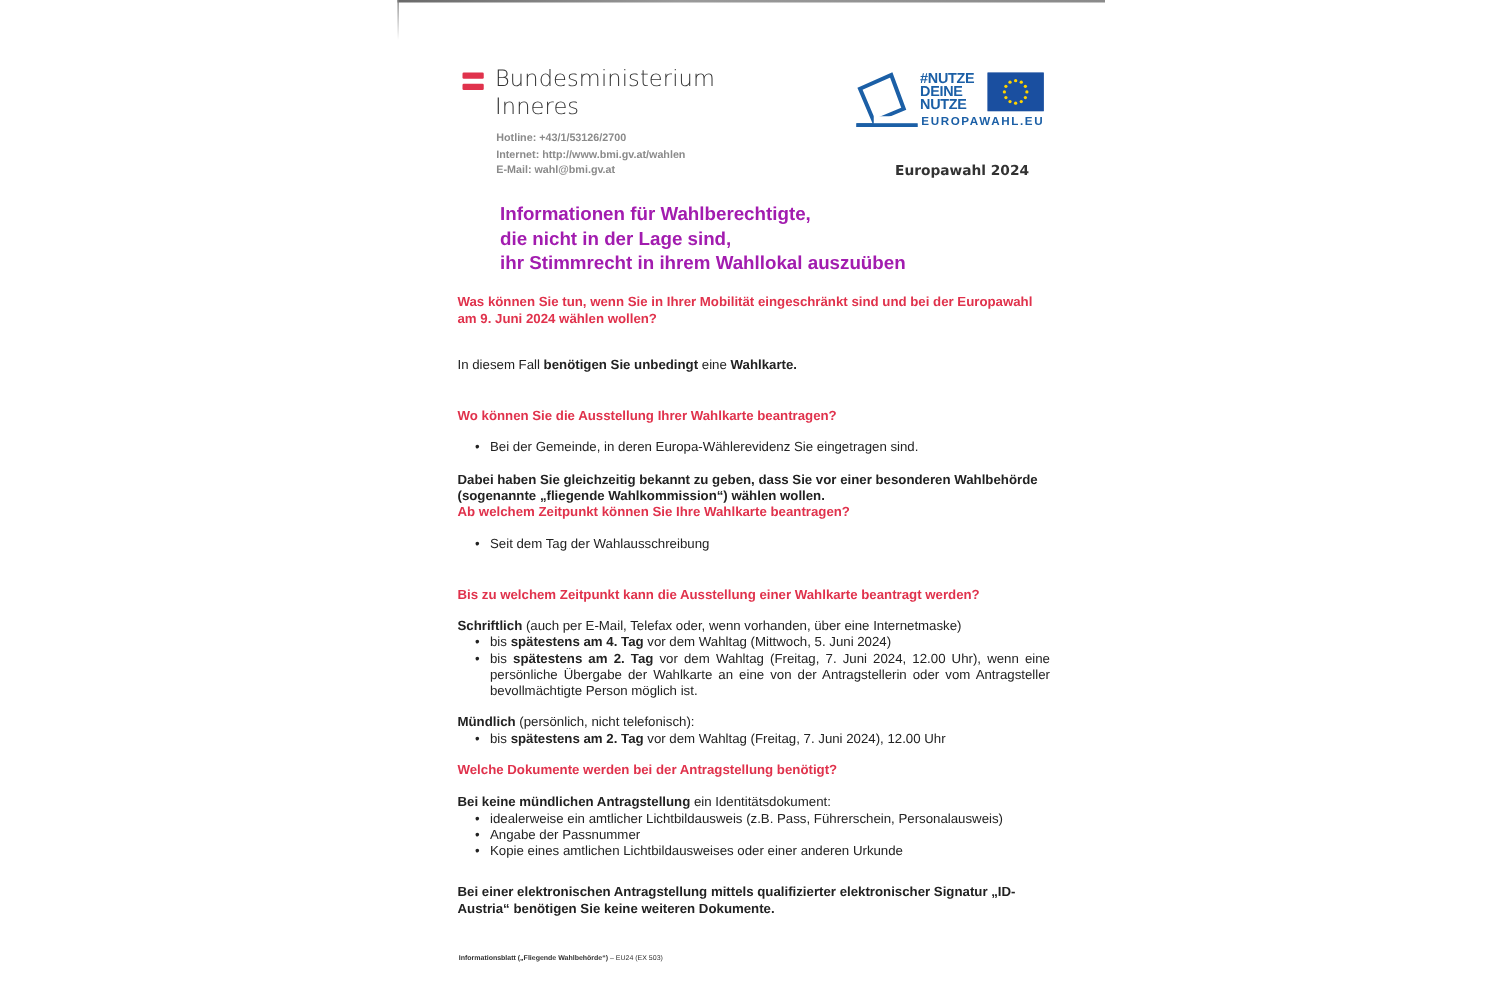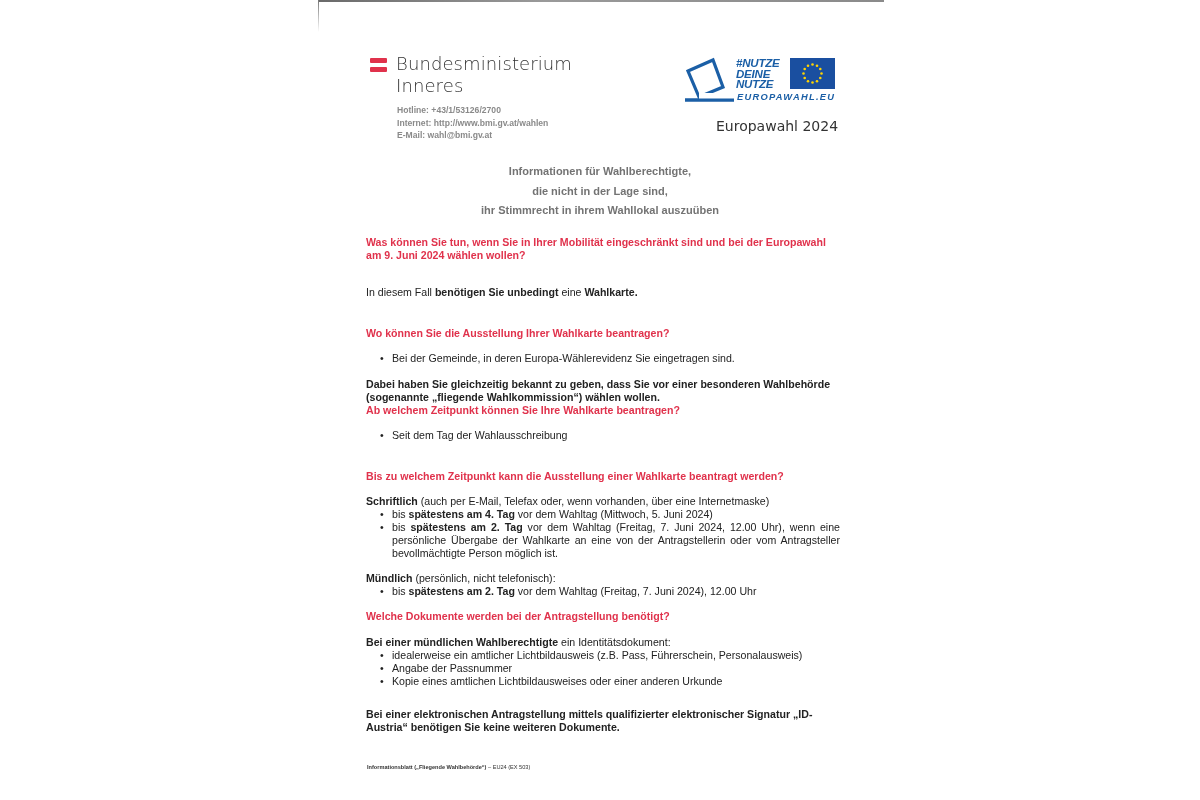--- a/index.html
+++ b/index.html
@@ -19,31 +19,31 @@
   
   .flag { position:absolute; left:370px; top:58px; width:17px; }
   .flag .bar { height:5px; background:#e0324c; margin-bottom:4px; border-radius:1px; }
   .ministry-name {
     position:absolute; left:396px; top:53px; font-size:18px; color:#333; line-height:22px;
     font-family:"DejaVu Sans", sans-serif; font-weight:300; letter-spacing:0.1px;
   }
   .contact { position:absolute; left:397px; top:104px; font-size:8.6px; line-height:12.5px; color:#8a8a8a; font-weight:bold; }
 
   
-  .eu-logo { position:absolute; left:685px; top:57px; width:150px; height:45px;font-style:italic; }
+  .eu-logo { position:absolute; left:685px; top:57px; width:150px; height:45px; }
   .ballot-box { position:absolute; left:0; top:0; width:50px; height:45px; }
   .slogan { position:absolute; left:51px; top:1px; font-size:11.5px; line-height:10.5px; font-weight:bold; color:#1b5fa6; letter-spacing:-0.2px; }
   .slogan-url { position:absolute; left:52px; top:35px; font-size:9.3px; font-weight:bold; color:#1b5fa6; letter-spacing:1.3px; }
   .eu-flag { position:absolute; left:105px; top:1px; width:45px; height:31px; background:#1a4fa0; }
-  .election-label { position:absolute; left:716px; top:118px; font-size:14px; font-weight:normal; color:#333; font-family:"DejaVu Sans", sans-serif; }
+  .election-label { position:absolute; left:716px; top:130px; font-size:11px; font-weight:bold; color:#333; font-family:"DejaVu Sans", sans-serif; }
 
   
   .doc-title {
-    position:absolute; left:400px; width:400px; top:162px; text-align:center;
-    color:#737373; font-weight:bold; font-size:11px; line-height:19.5px;
+    position:absolute; left:400px; width:400px; top:162px; text-align:left;
+    color:#a21caf; font-weight:bold; font-size:15px; line-height:19.5px;
   }
   .doc-title div { white-space:nowrap; }
 
   
   .body { position:absolute; left:366px; top:236px; width:474px; font-size:10.6px; line-height:13px; color:#222; }
   .q { color:#e0324c; font-weight:bold; margin:0; }
   .p { margin:0; }
   .b { font-weight:bold; }
   ul { margin:0; padding:0; list-style:none; }
   li { position:relative; padding-left:26px; }
@@ -137,21 +137,21 @@
   <ul>
     <li><span class="bullet">•</span><span>bis </span><span class="b">spätestens am 4. Tag</span><span> vor dem Wahltag (Mittwoch, 5. Juni 2024)</span></li>
     <li class="j"><span class="bullet">•</span><span>bis </span><span class="b">spätestens am 2. Tag</span><span> vor dem Wahltag (Freitag, 7. Juni 2024, 12.00 Uhr), wenn eine persönliche Übergabe der Wahlkarte an eine von der Antragstellerin oder vom Antragsteller bevollmächtigte Person möglich ist.</span></li>
   </ul>
   <p class="p" style="margin-top:12px"><span class="b">Mündlich</span><span> (persönlich, nicht telefonisch):</span></p>
   <ul>
     <li><span class="bullet">•</span><span>bis </span><span class="b">spätestens am 2. Tag</span><span> vor dem Wahltag (Freitag, 7. Juni 2024), 12.00 Uhr</span></li>
   </ul>
 
   <p class="q" style="margin-top:12px">Welche Dokumente werden bei der Antragstellung benötigt?</p>
-  <p class="p" style="margin-top:13px"><span class="b">Bei einer mündlichen Wahlberechtigte</span><span> ein Identitätsdokument:</span></p>
+  <p class="p" style="margin-top:13px"><span class="b">Bei keine mündlichen Antragstellung</span><span> ein Identitätsdokument:</span></p>
   <ul>
     <li><span class="bullet">•</span><span>idealerweise ein amtlicher Lichtbildausweis (z.B. Pass, Führerschein, Personalausweis)</span></li>
   </ul>
   <ul>
     <li><span class="bullet">•</span><span>Angabe der Passnummer</span></li>
     <li><span class="bullet">•</span><span>Kopie eines amtlichen Lichtbildausweises oder einer anderen Urkunde</span></li>
   </ul>
   <p class="p b" style="margin-top:20px">Bei einer elektronischen Antragstellung mittels qualifizierter elektronischer Signatur „ID-Austria“ benötigen Sie keine weiteren Dokumente.</p>
 </div>
 

